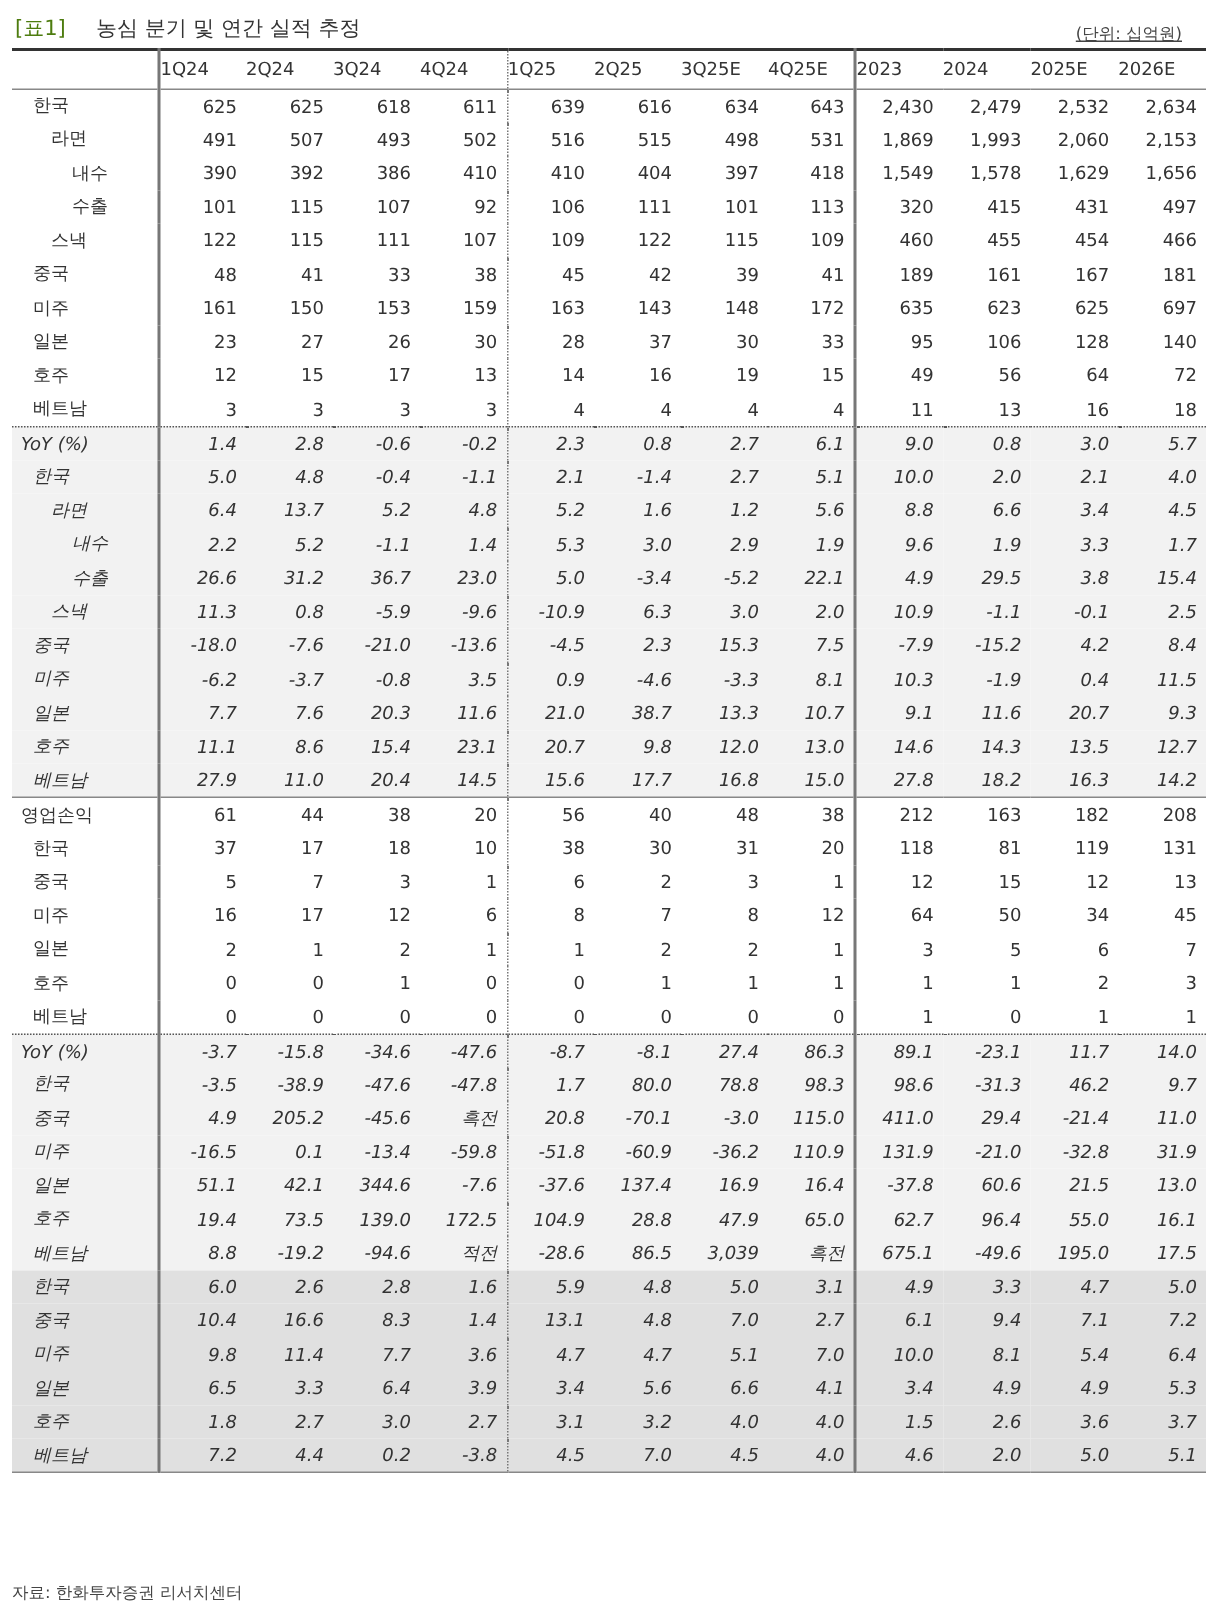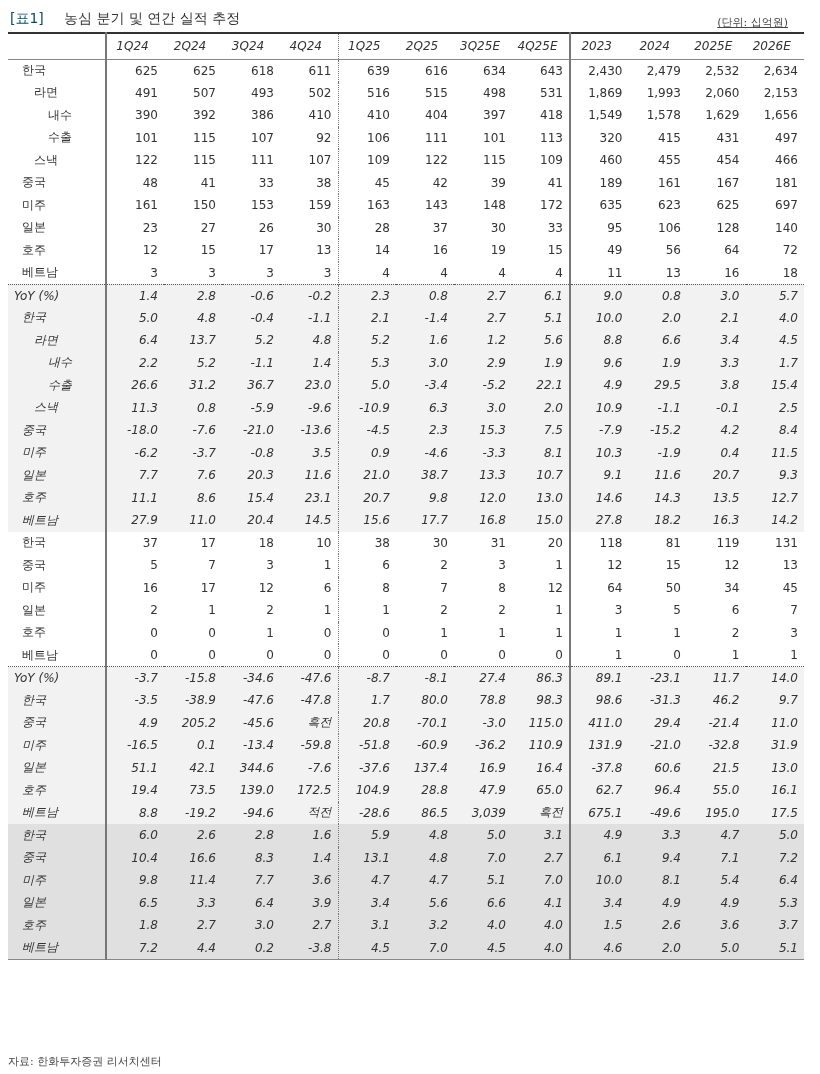--- a/index.html
+++ b/index.html
@@ -1,30 +1,30 @@
 <!DOCTYPE html>
 <html><head>
 <meta charset="utf-8">
 <style>
   html, body { margin: 0; padding: 0; background: #ffffff; }
   body { width: 820px; height: 1074px; position: relative; overflow: hidden;
          font-family: "DejaVu Sans", "Liberation Sans", sans-serif; color: #333; }
   .title-row { position: absolute; left: 8px; top: 6px; width: 804px; height: 26px; }
-  .title-tag { position: absolute; left: 2px; top: 4px; font-size: 14px; color: #0c4a6e; }
+  .title-tag { position: absolute; left: 2px; top: 4px; font-size: 14px; color: #4d7c0f; }
   .title-text { position: absolute; left: 56px; top: 4px; font-size: 14px; color: #333; }
   .unit { position: absolute; right: 24px; top: 9px; font-size: 11px; color: #444; text-decoration: underline; }
 
   table { position: absolute; left: 8px; top: 32px; width: 790px; border-collapse: collapse;
           table-layout: fixed; font-size: 12px; }
   col.c-label { width: 98px; }
   col.c-q { width: 58px; }
   col.c-y { width: 58.5px; }
   thead tr { height: 26px; }
-  thead th { font-weight: normal; text-align: center; padding: 0 6px 0 0; color: #333;
-             border-top: 2px solid #333; border-bottom: 1px solid #888; font-style: italic; }
+  thead th { font-weight: normal; text-align: left; padding: 0 6px 0 0; color: #333;
+             border-top: 2px solid #333; border-bottom: 1px solid #888; }
   tbody tr { height: 22.5px; }
   td { text-align: right; padding: 0 6px 0 0; white-space: nowrap; }
   td.lbl { text-align: left; padding-left: 6px; }
   .ind1 td.lbl { padding-left: 14px; }
   .ind2 td.lbl { padding-left: 26px; }
   .ind3 td.lbl { padding-left: 40px; }
 
   .sep-l { border-right: 2px solid #777; }
   .sep-d { border-right: 1px dotted #777; }
 
@@ -387,20 +387,35 @@
         <td class="sep-d">14.5</td>
         <td>15.6</td>
         <td>17.7</td>
         <td>16.8</td>
         <td class="sep-l">15.0</td>
         <td>27.8</td>
         <td>18.2</td>
         <td>16.3</td>
         <td>14.2</td>
       </tr>
+      <tr class="ind0 top-solid">
+        <td class="lbl sep-l">영업손익</td>
+        <td>61</td>
+        <td>44</td>
+        <td>38</td>
+        <td class="sep-d">20</td>
+        <td>56</td>
+        <td>40</td>
+        <td>48</td>
+        <td class="sep-l">38</td>
+        <td>212</td>
+        <td>163</td>
+        <td>182</td>
+        <td>208</td>
+      </tr>
       <tr class="ind1">
         <td class="lbl sep-l">한국</td>
         <td>37</td>
         <td>17</td>
         <td>18</td>
         <td class="sep-d">10</td>
         <td>38</td>
         <td>30</td>
         <td>31</td>
         <td class="sep-l">20</td>

